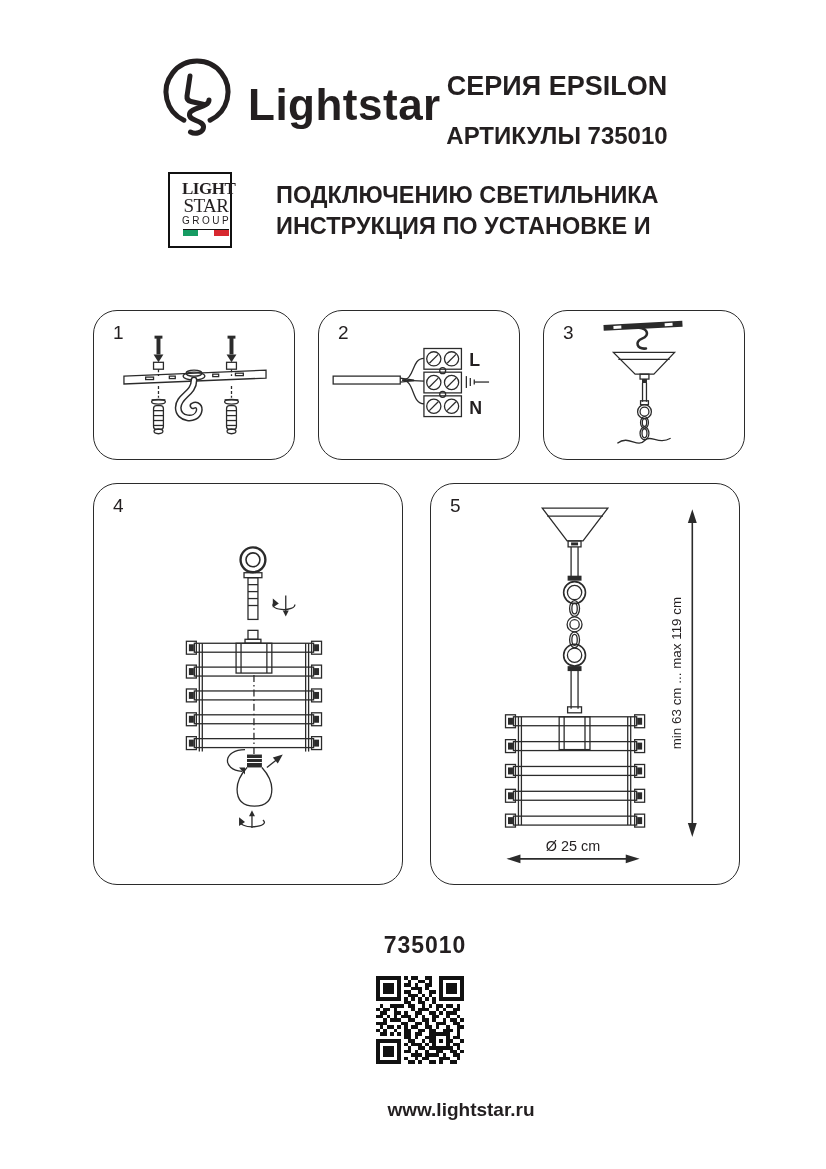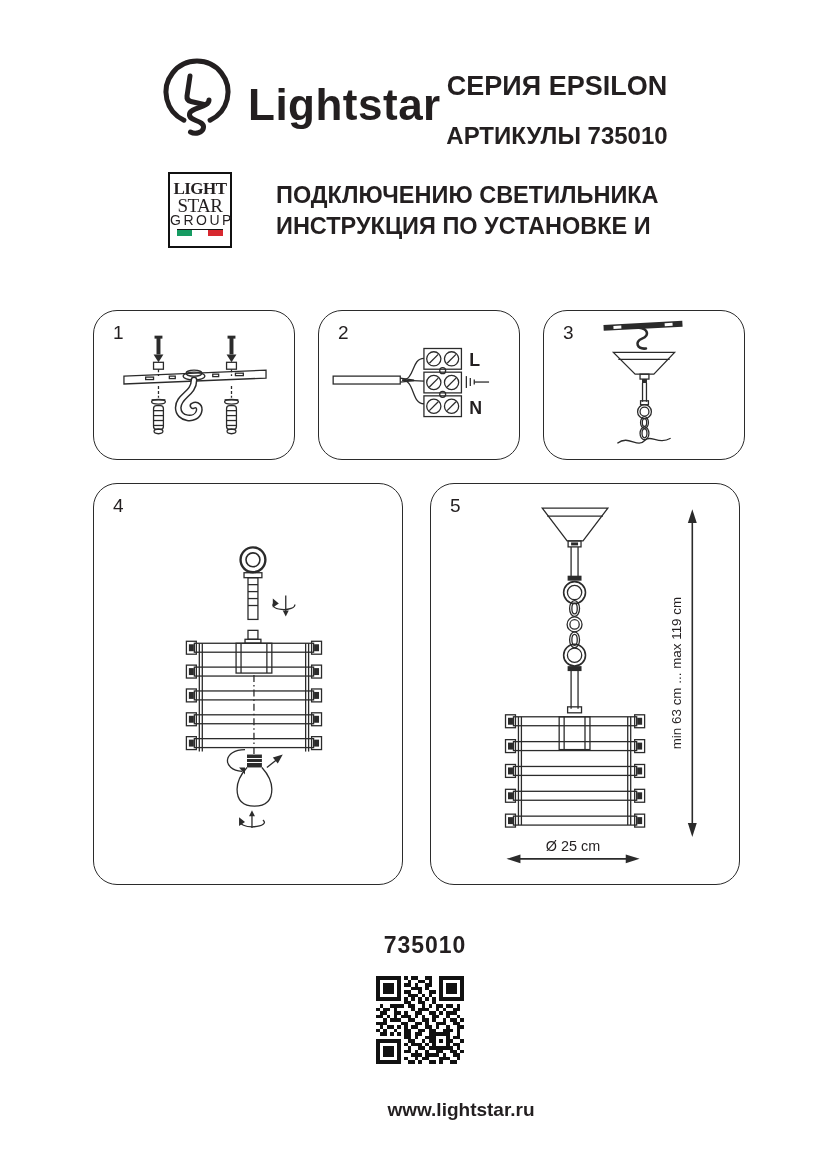--- a/index.html
+++ b/index.html
@@ -10,24 +10,24 @@
   .brand{position:absolute;left:158px;top:52px;display:flex;align-items:center;}
   .brand svg{display:block;}
   .wordmark{font-size:44px;font-weight:600;letter-spacing:.5px;color:#231f20;margin-left:8px;margin-top:6px;}
   .series-block{position:absolute;left:419px;top:70px;width:276px;text-align:center;line-height:1.2;}
   .series-line1{font-size:27px;font-weight:bold;}
   .series-line2{font-size:24px;font-weight:bold;margin-top:20px;}
 
   
   .group-logo{position:absolute;left:168px;top:172px;width:64px;height:76px;border:2px solid #111;
               box-sizing:border-box;background:#fff;text-align:center;font-family:"Liberation Serif",serif;
-              padding-top:7px;}
+              padding-top:7px;padding-left:12px;}
   .gl-1{font-size:17px;font-weight:bold;letter-spacing:-.5px;line-height:16px;}
   .gl-2{font-size:19px;font-weight:normal;letter-spacing:-.5px;line-height:18px;}
-  .gl-3{font-size:14px;letter-spacing:2.5px;line-height:11px;font-family:"Liberation Sans",sans-serif;}
+  .gl-3{font-size:10px;letter-spacing:2.5px;line-height:11px;font-family:"Liberation Sans",sans-serif;}
   .gl-flag{width:46px;height:6px;margin:3px auto 0;border-top:1.5px solid #111;display:flex;}
   .gl-flag i{flex:1;}
   .fg{background:#169b62;} .fw{background:#ffffff;} .fr{background:#d7282f;}
 
   .instr-title{position:absolute;left:276px;top:180px;font-size:23.5px;font-weight:bold;line-height:31px;}
 
   
   .card{position:absolute;border:1.4px solid #2b2b2b;border-radius:24px;background:#fff;box-sizing:border-box;}
   .card .num{position:absolute;left:19px;top:11px;font-size:19px;color:#231f20;}
   .card svg{position:absolute;left:0;top:0;width:100%;height:100%;}

